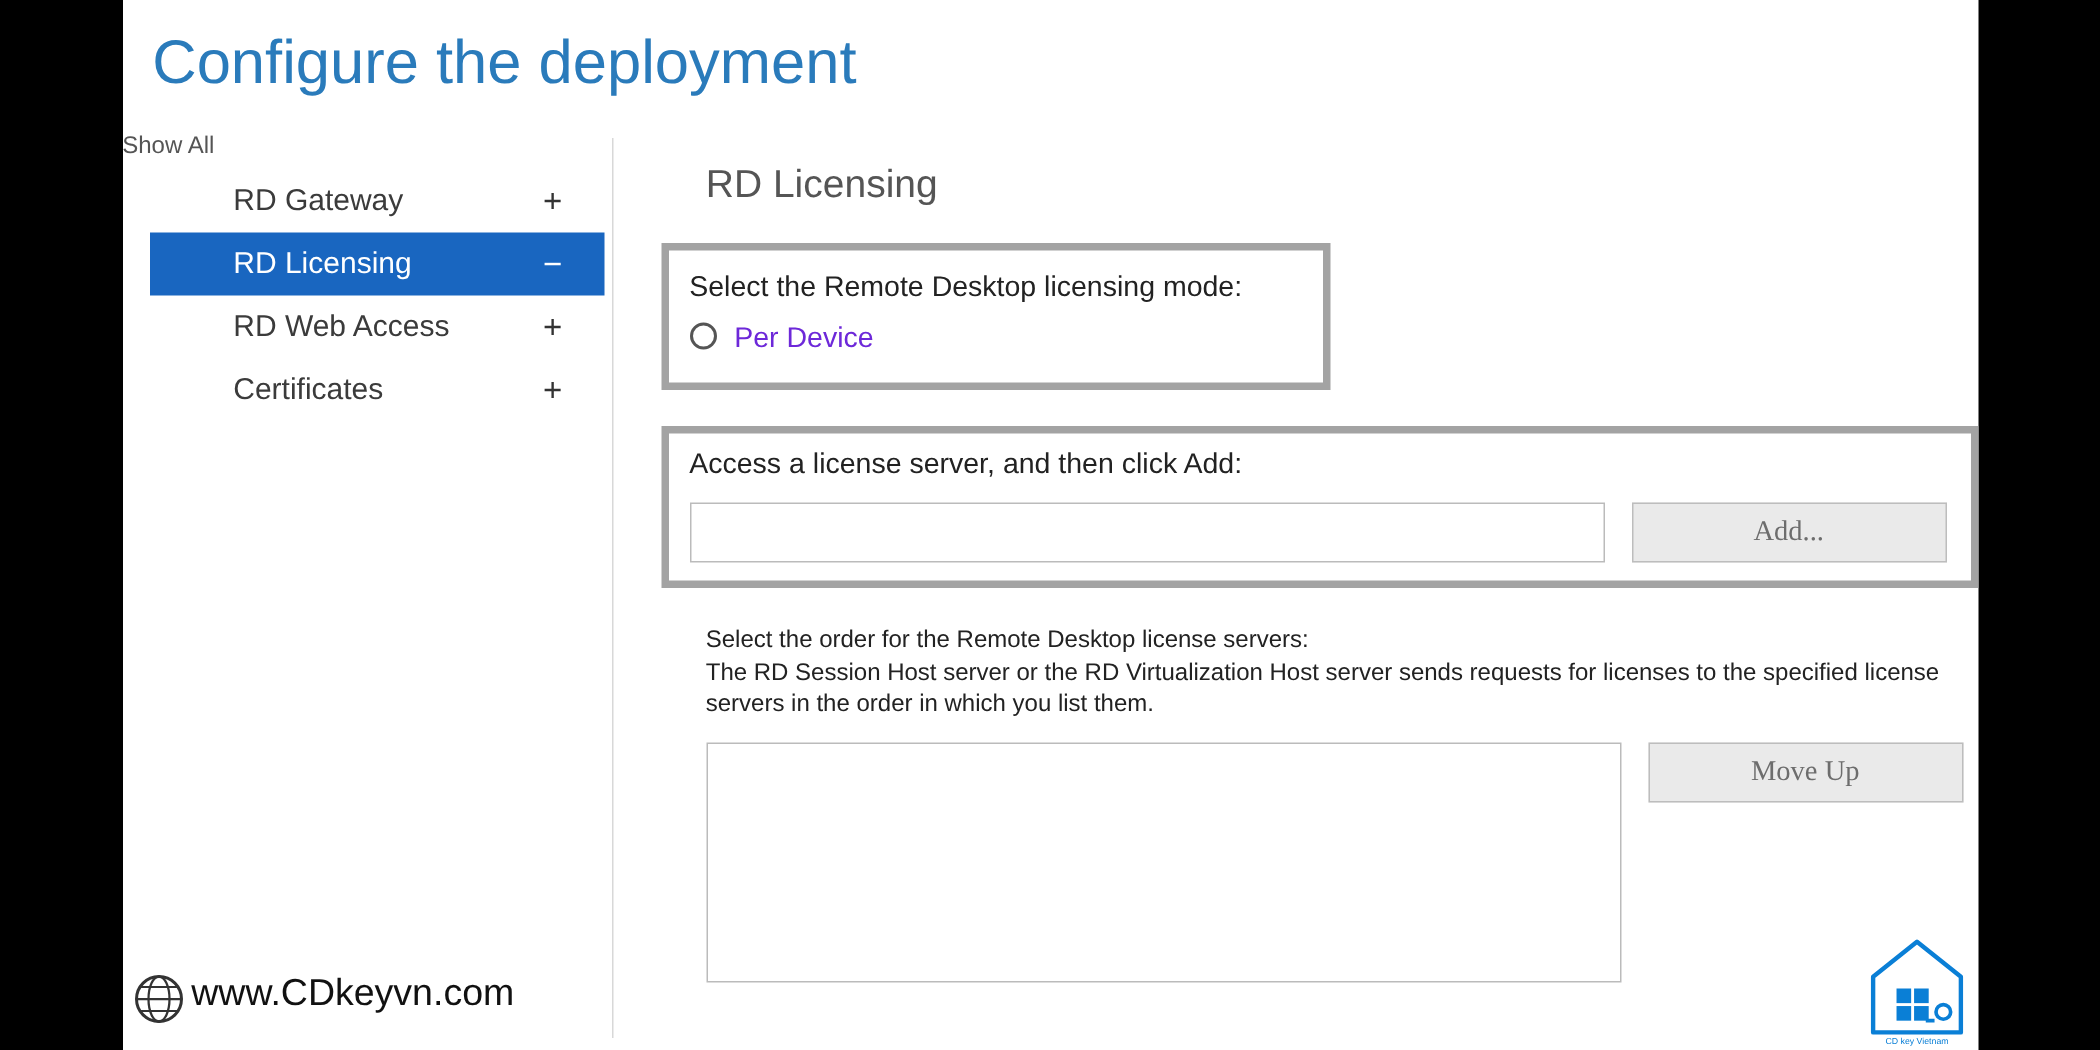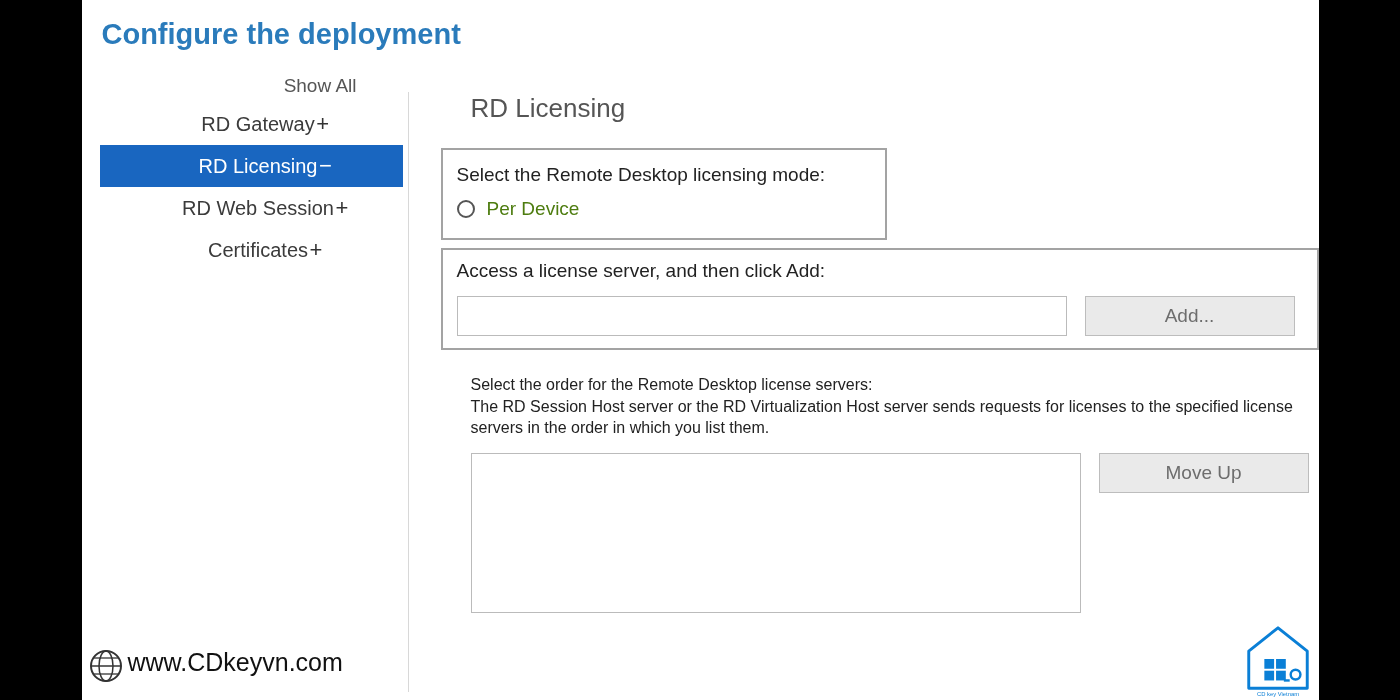--- a/index.html
+++ b/index.html
@@ -12,43 +12,43 @@
   }
   .window {
     width: 1237px;
     height: 700px;
     background: #fff;
     position: relative;
     overflow: hidden;
   }
   .title {
     color: #2a7bbb;
-    font-size: 29px;
-    font-weight: 700;
+    font-size: 41px;
+    font-weight: 400;
     padding: 18px 0 0 20px;
   }
   .content {
     display: flex;
     margin-top: 18px;
   }
   .sidebar {
     width: 324px;
     padding-top: 6px;
   }
   .show-all {
-    text-align: right;
+    text-align: left;
     color: #555;
-    font-size: 19px;
+    font-size: 16px;
     padding-right: 46px;
     margin-bottom: 6px;
   }
   .nav-item {
     display: flex;
     align-items: center;
-    justify-content: center;
+    justify-content: space-between;
     padding: 8px 26px 8px 56px;
     font-size: 20px;
     color: #3b3b3b;
     cursor: pointer;
     margin-left: 18px;
     margin-right: 0;
   }
   .nav-item.active {
     background: #1966c0;
     color: #fff;
@@ -81,47 +81,46 @@
     font-weight: 400;
     margin-bottom: 24px;
   }
   .group-label {
     font-size: 19px;
     color: #222;
     margin-bottom: 12px;
   }
   .radio-row {
     display: flex;
-    align-items: center;
     margin: 8px 0 8px 0;
     font-size: 19px;
-    color: #4d7c0f;
+    color: #6d28d9;
     cursor: pointer;
   }
   .radio {
     width: 18px; height: 18px;
     border: 2px solid #555;
     border-radius: 50%;
     margin-right: 12px;
     display: flex;
     align-items: center;
     justify-content: center;
     background: #fff;
   }
   .radio.checked::after {
     content: "";
     width: 9px; height: 9px;
     background: #c51010;
     border-radius: 50%;
   }
   .highlight-red {
-    border: 2px solid #a3a3a3;
+    border: 5px solid #a3a3a3;
     padding: 14px 14px 10px 14px;
     margin-left: -30px;
-    margin-bottom: 8px;
+    margin-bottom: 24px;
   }
   .highlight-red.box1 { width: 446px; }
   .highlight-red.box2 {
     width: 878px;
     padding: 10px 14px 12px 14px;
   }
   .server-row {
     display: flex;
     gap: 18px;
     margin-top: 14px;
@@ -135,20 +134,21 @@
     padding: 0 8px;
   }
   .btn {
     height: 40px;
     min-width: 210px;
     border: 1px solid #bdbdbd;
     background: #eaeaea;
     color: #6d6d6d;
     font-size: 19px;
     cursor: pointer;
+    font-family: Liberation Serif, serif;
   }
   .desc {
     font-size: 16px;
     color: #222;
     line-height: 1.35;
     margin-top: 24px;
     margin-bottom: 14px;
     max-width: 840px;
   }
   .order-row {
@@ -202,21 +202,21 @@
 
       <div class="nav-item">
         <span>RD Gateway</span>
         <span class="nav-toggle">+</span>
       </div>
       <div class="nav-item active">
         <span>RD Licensing</span>
         <span class="nav-toggle">−</span>
       </div>
       <div class="nav-item">
-        <span>RD Web Session</span>
+        <span>RD Web Access</span>
         <span class="nav-toggle">+</span>
       </div>
       <div class="nav-item">
         <span>Certificates</span>
         <span class="nav-toggle">+</span>
       </div>
     </div>
 
     <div class="main">
       <div class="section-title">RD Licensing</div>

